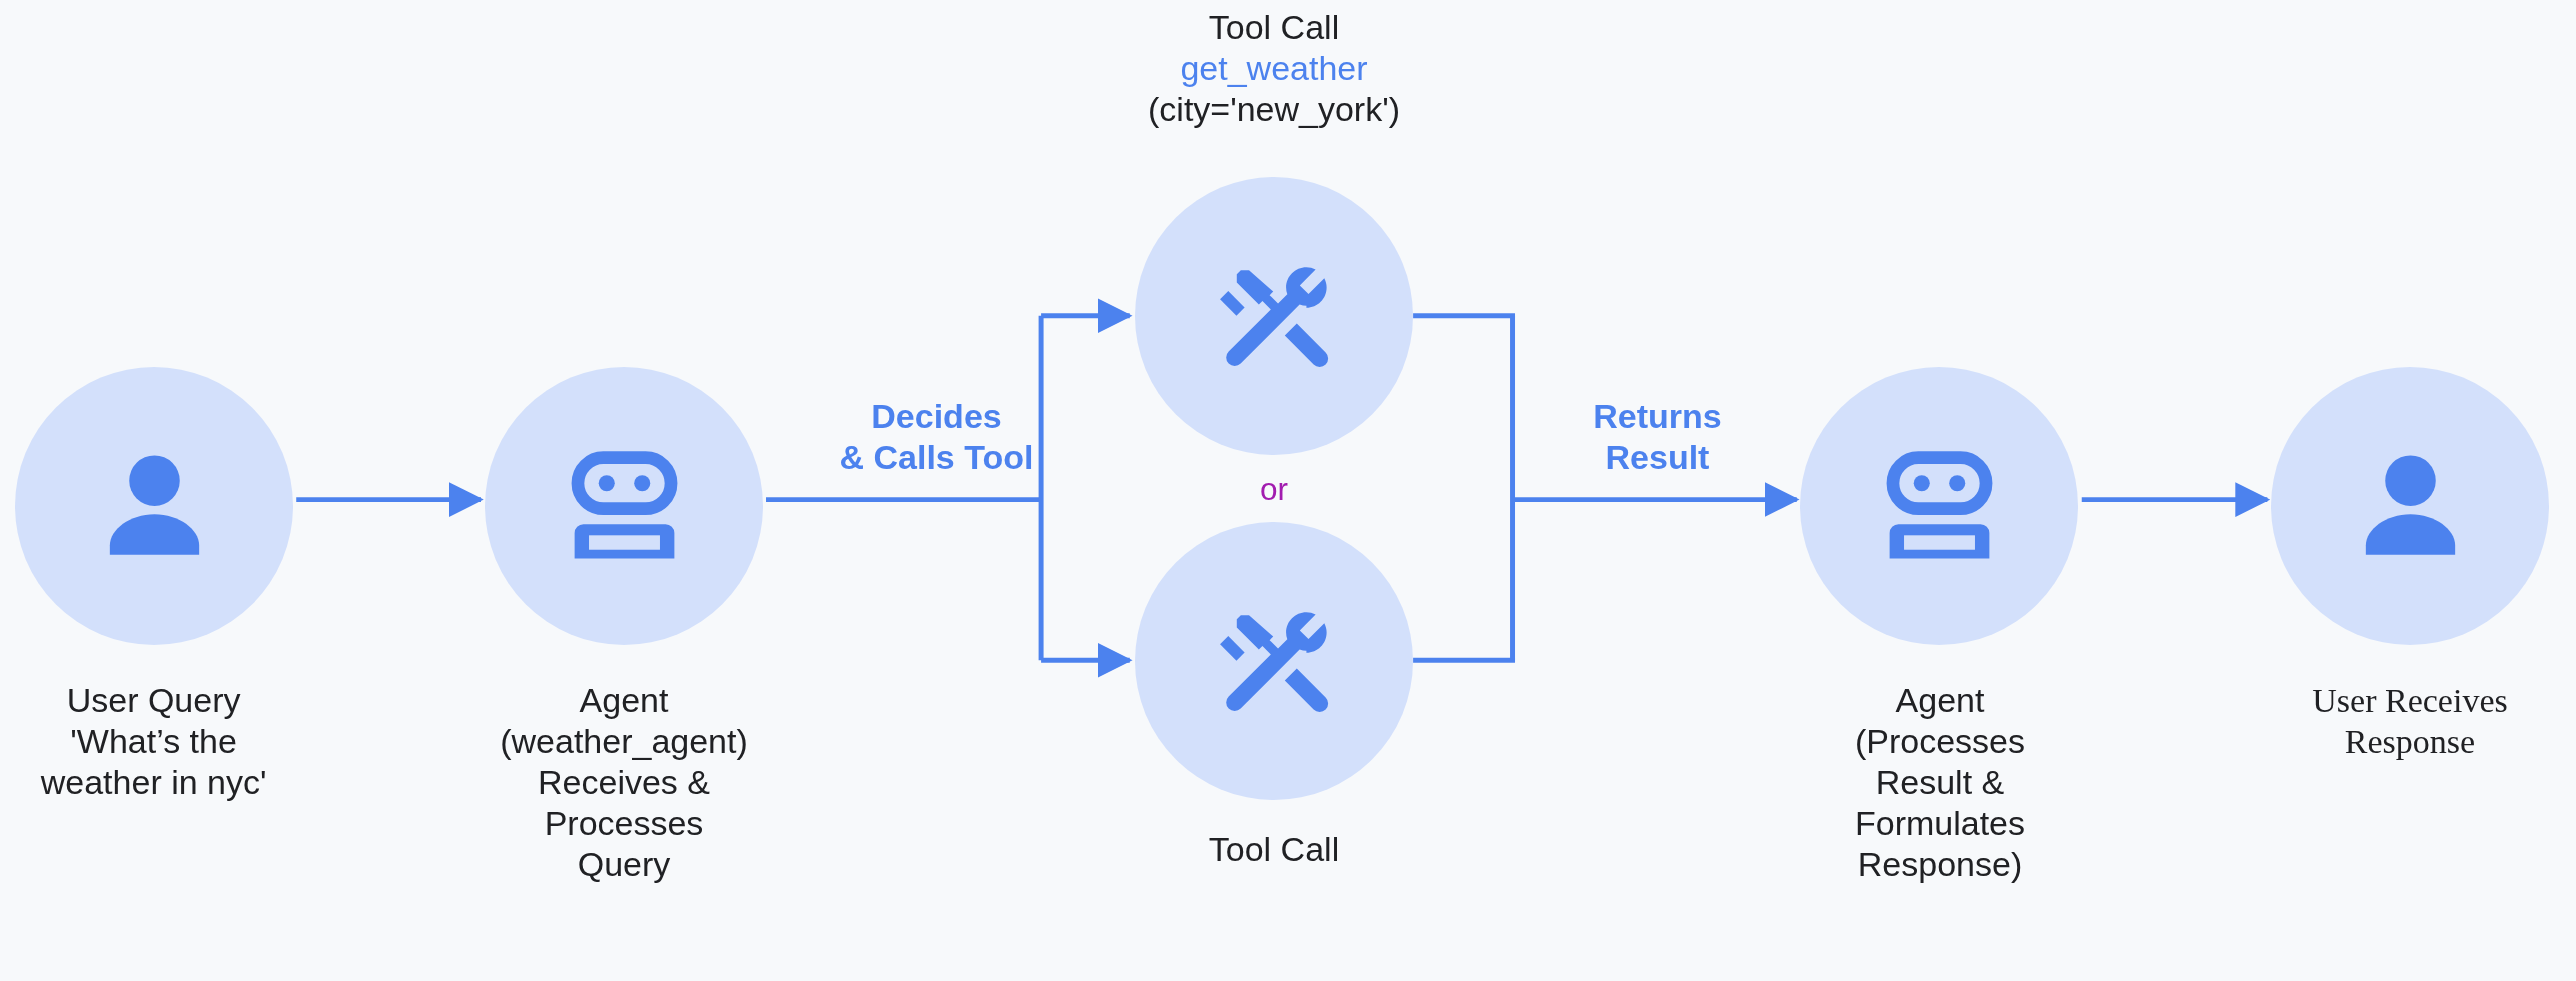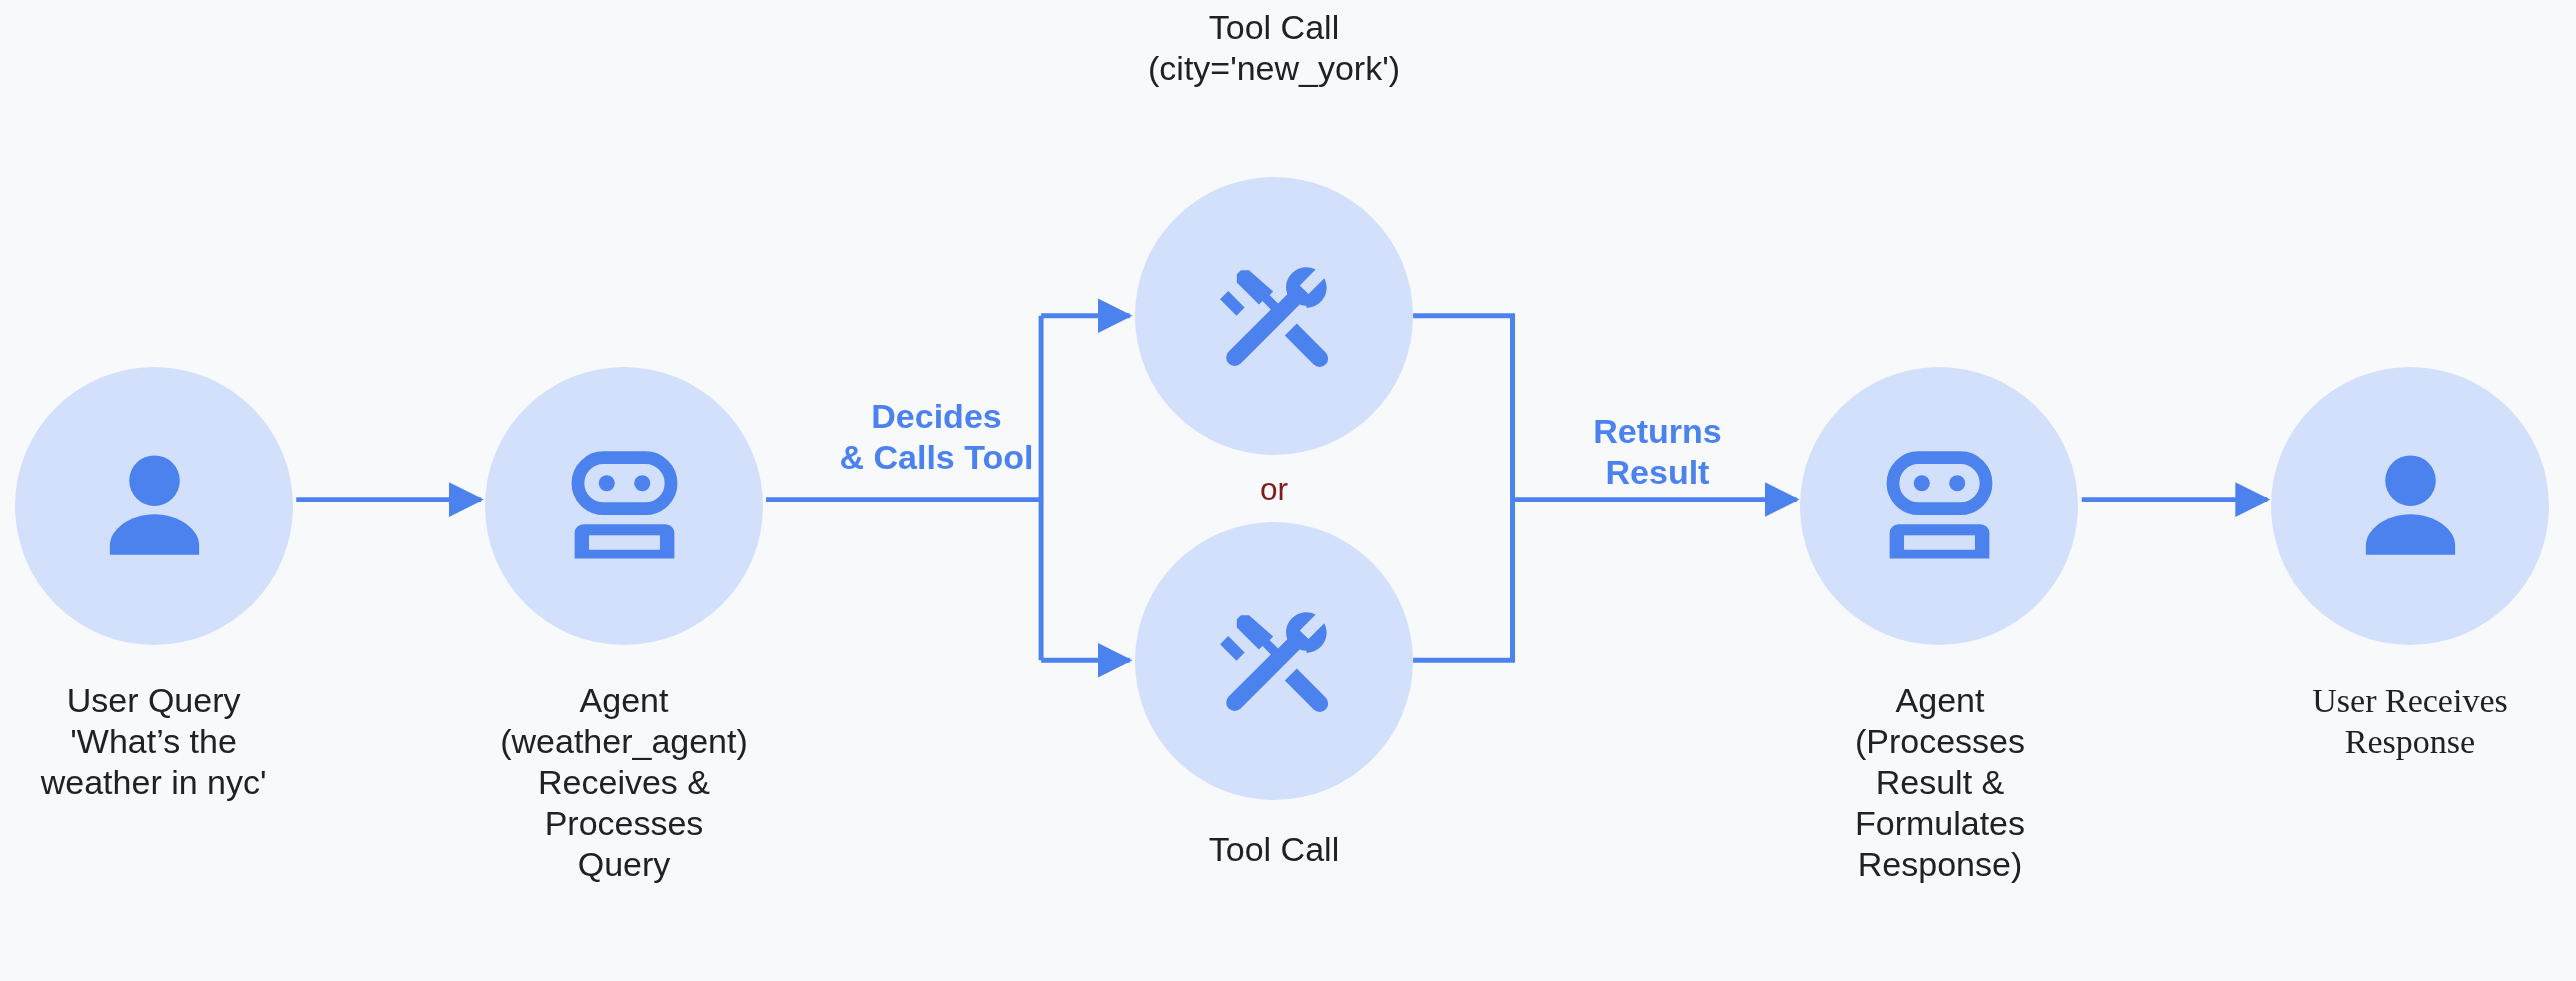--- a/index.html
+++ b/index.html
@@ -38,21 +38,21 @@
     color:#4c82ee;
     font-weight:bold;
     font-size:34px;
     line-height:41px;
     white-space:pre-line;
   }
 
   .or-label{
     position:absolute;
     text-align:center;
-    color:#7f1d1d;
+    color:#a21caf;
     font-size:31.5px;
     line-height:36px;
   }
 
   .toolcap{
     position:absolute;
     text-align:center;
     font-size:34px;
     line-height:41px;
     color:#202124;
@@ -116,20 +116,21 @@
     </span>
   </div>
   <div class="caption" style="left:458px;top:680px;width:332px;">Agent
 (weather_agent)
 Receives &amp;
 Processes
 Query</div>
 
   <div class="toolcap" style="left:1108px;top:6.6px;width:332px;">
     <span>Tool Call</span>
+    <span class="fn">get_weather</span>
     <span>(city='new_york')</span>
   </div>
   <div class="circle" style="left:1135px;top:177px;">
     <span>
       <svg width="139" height="139" viewBox="0 0 24 24" fill="#4c82ee">
         <path d="M13.78 15.3l2.07-2.07 4.98 4.98a1.46 1.46 0 0 1 0 2.07 1.46 1.46 0 0 1-2.07 0l-4.98-4.98z"></path>
         <path d="M17.5 10.5c1.93 0 3.5-1.57 3.5-3.5 0-.58-.15-1.12-.4-1.6l-2.73 2.73-1.5-1.5 2.73-2.73A3.48 3.48 0 0 0 17.5 3.5C15.57 3.5 14 5.07 14 7c0 .41.08.8.21 1.17l-1.6 1.6-1.45-1.45.62-.62L7.6 4.02H6.19l-.7.7v1.41L9.3 9.94l.62-.62 1.45 1.45-7.28 7.28a1.46 1.46 0 0 0 0 2.07 1.46 1.46 0 0 0 2.07 0l10.18-10.18c.37.13.77.21 1.18.21z"></path>
         <path d="M4.02 7.6L2.6 9.02l2.83 2.83 1.41-1.41L4.02 7.6z"></path>
       </svg>
     </span>
@@ -174,17 +175,17 @@
         <path d="M12 13.3c-4.2 0-7.6 2.6-7.6 5.3v1.6h15.2v-1.6c0-2.7-3.4-5.3-7.6-5.3z"></path>
       </svg>
     </span>
   </div>
   <div class="caption" style="left:2244px;top:680px;width:332px;font-family:Liberation Serif, serif;">User Receives
 Response</div>
 
   <div class="edge-label" style="left:808px;top:396px;width:257px;">Decides
 &amp; Calls Tool</div>
 
-  <div class="edge-label" style="left:1529px;top:396px;width:257px;margin-top:15px;">Returns
+  <div class="edge-label" style="left:1529px;top:396px;width:257px;">Returns
 Result</div>
 
 </div>
 
 
 </body></html>

